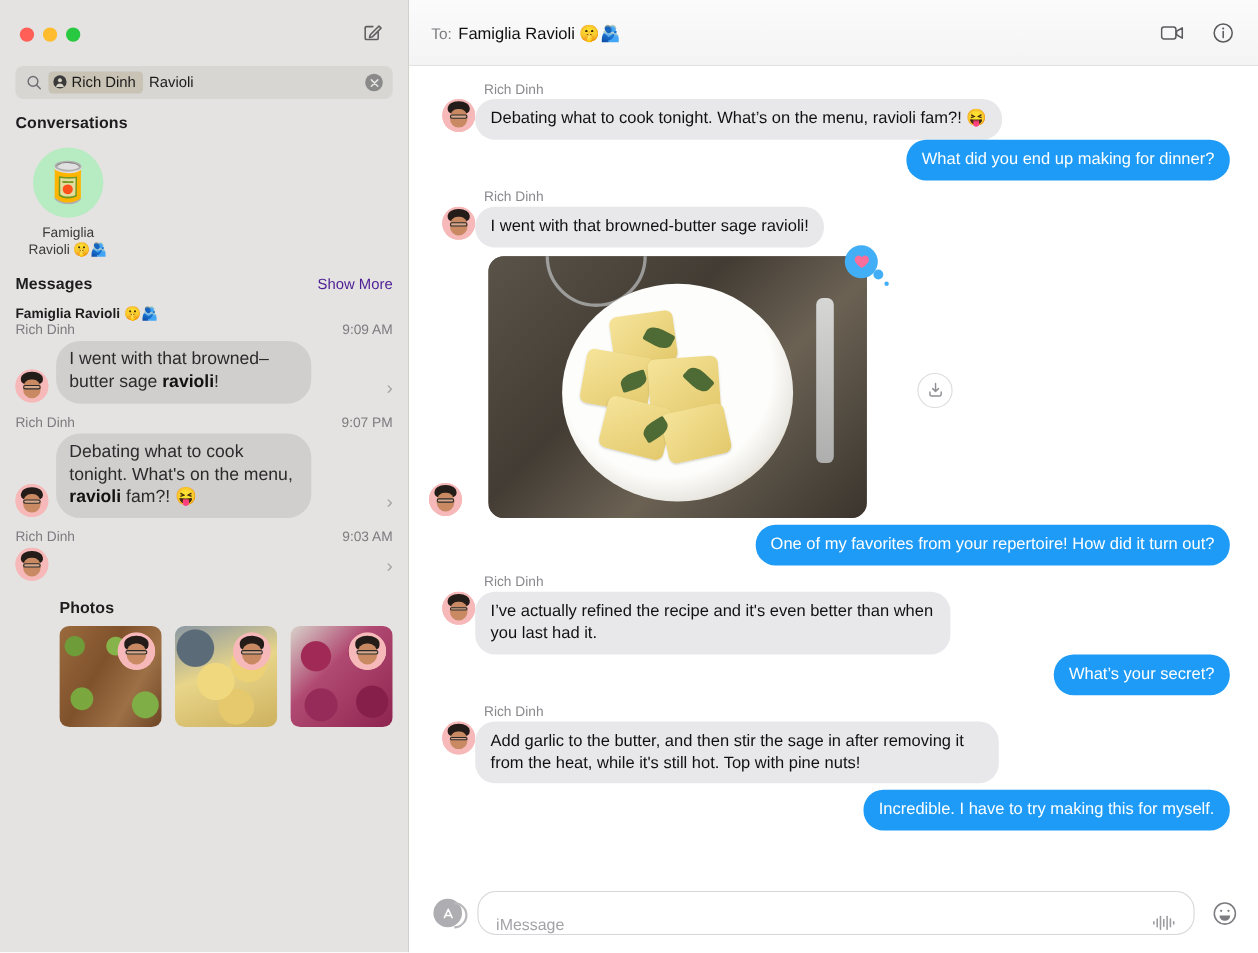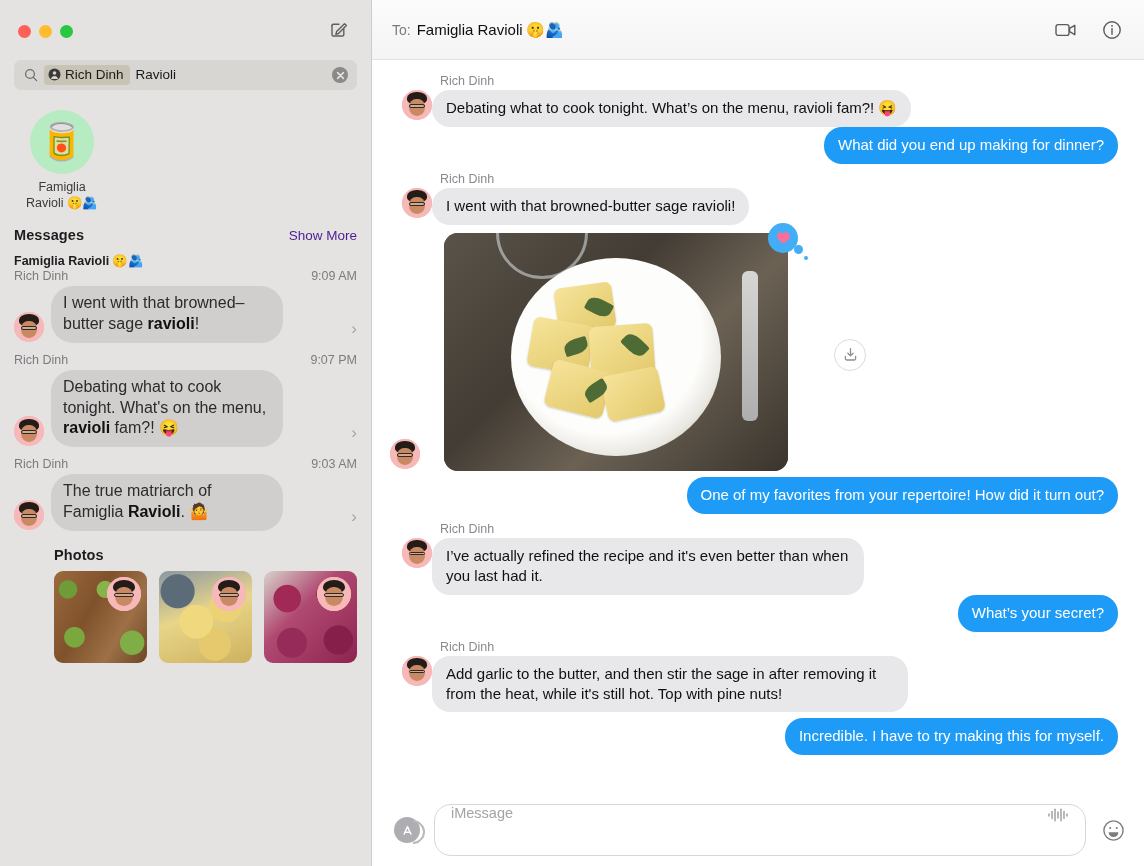--- a/index.html
+++ b/index.html
@@ -284,23 +284,23 @@
     display:flex; align-items:center; justify-content:center;
     cursor: pointer; flex: 0 0 26px;
   }
   .appstore-btn::after{
     content:''; position:absolute; right:-5px; top:3px;
     width:20px;height:20px;border-radius:50%;
     border:2px solid #b9b9bd; border-left-color: transparent; border-top-color:transparent;
     transform: rotate(-45deg);
   }
   .input-field {
-    flex: 1 1 auto; height: 52px;
+    flex: 1 1 auto; height: 40px;
     border: 1px solid #d7d7da; border-radius: 17px;
-    display: flex; align-items: flex-start;
+    display: flex; align-items: flex-end;
     padding: 0 14px 0 16px;
     background: #fff;
   }
   .input-placeholder {
     flex: 1 1 auto;
     font-size: 14.5px; color: #a3a3a8;
   }
   .audio-icon { width: 26px; height: 20px; display:flex; align-items:center; justify-content:center; cursor:pointer;}
   .emoji-btn {
     width: 26px; height: 26px; flex: 0 0 26px;
@@ -406,20 +406,21 @@
         <span class="search-clear">
           <svg width="9" height="9" viewBox="0 0 9 9">
             <path d="M1.6 1.6l5.8 5.8M7.4 1.6l-5.8 5.8" stroke="#e4e3e1" stroke-width="1.5" stroke-linecap="round"></path>
           </svg>
         </span>
       </div>
     </div>
 
     <div class="sidebar-scroll">
 
+      <div class="section-title">Conversations</div>
       <div class="conversations">
         <div class="conv-item">
           <div class="conv-avatar">
             <span>🥫</span>
           </div>
           <div class="conv-label">
             <div>Famiglia</div>
             <div>Ravioli 🤫🫂</div>
           </div>
         </div>
@@ -474,21 +475,20 @@
             <span>9:03 AM</span>
           </div>
           <div class="msg-row">
             <div class="msg-avatar">
               <div class="memoji">
                   <div class="hair"></div>
                   <div class="face"></div>
                   <div class="glasses"></div>
                 </div>
             </div>
-            <div class="msg-bubble"><span>The true matriarch of Famiglia </span><b>Ravioli</b><span>. 🤷 </span></div>
             <div class="chev">›</div>
           </div>
         </div>
       </div>
 
       <div class="photos-sec">
         <div class="section-title">Photos</div>
         <div class="photo-row">
           <div class="photo-thumb">
             <div class="food-a"></div>

